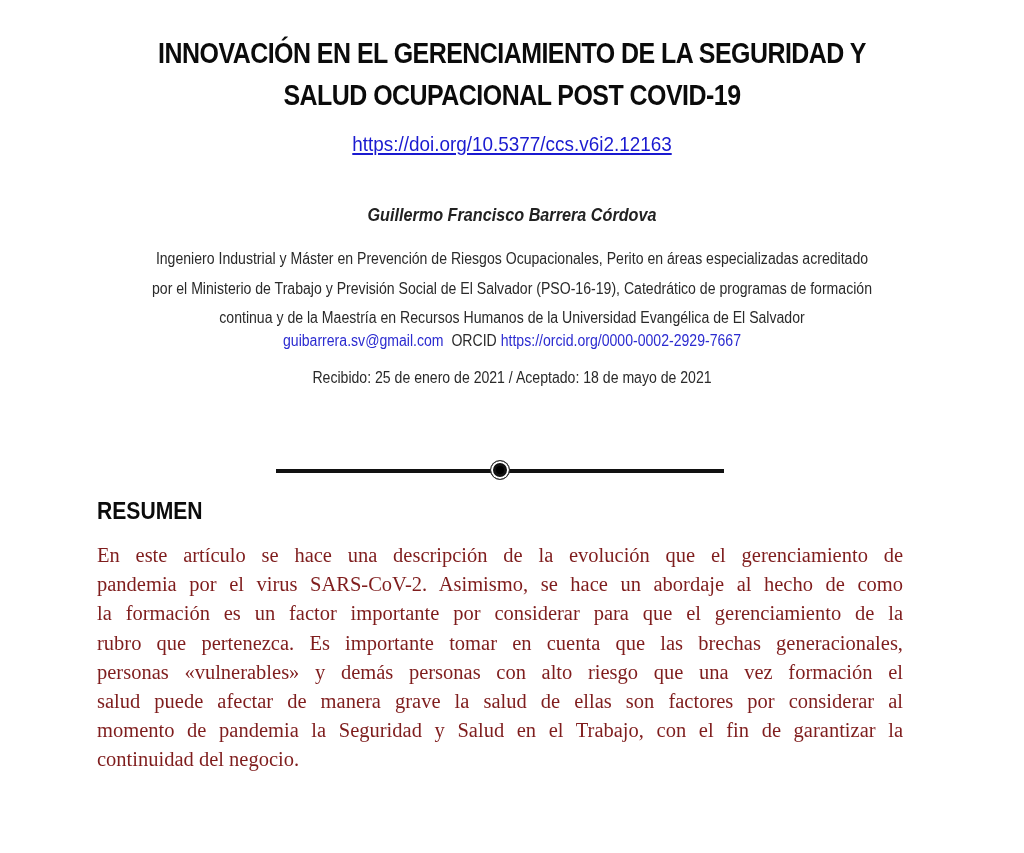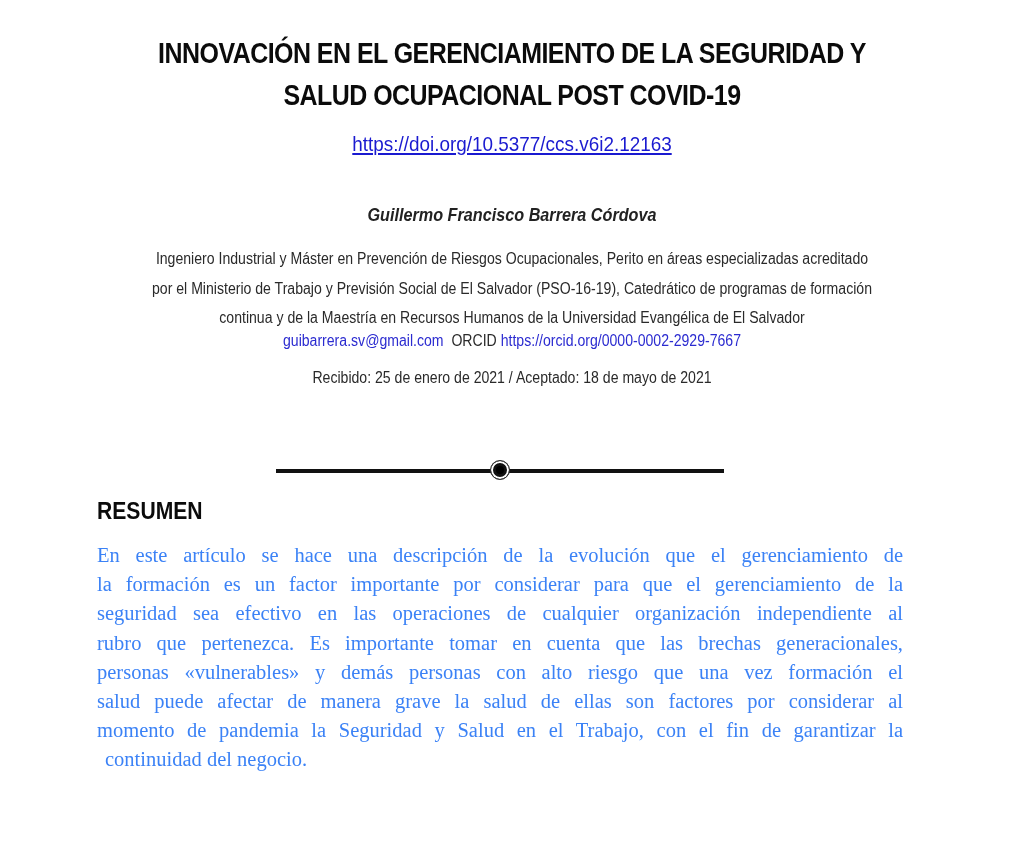--- a/index.html
+++ b/index.html
@@ -42,25 +42,25 @@
     .divider-knob::after {
       content:""; position:absolute; left:5px; top:5px; width:8px; height:8px; border-radius:50%; background:#000;
     }
     .section-head {
       position:absolute; top:497px; left:97px;
       font-family:"Liberation Sans", sans-serif; font-weight:bold; font-size:24px; color:#0b0b0b;
       transform:scaleX(0.88); transform-origin:left;
     }
     .abstract {
       position:absolute; top:541px; left:97px; width:806px;
-      font-family:"Liberation Serif", serif; font-size:20.5px; line-height:29.2px; color:#3b82f6;
+      font-family:"Liberation Serif", serif; font-size:20.5px; line-height:29.2px; color:#7f1d1d;
       text-align:justify;
     }
     .abstract .ln { display:block; text-align:justify; text-align-last:justify; white-space:nowrap; }
-    .abstract .ln.last { text-align-last:left;margin-left:8px; }
+    .abstract .ln.last { text-align-last:left; }
   </style>
 </head>
 <body>
 
 <div class="title t1">INNOVACIÓN EN EL GERENCIAMIENTO DE LA SEGURIDAD Y</div>
 <div class="title t2">SALUD OCUPACIONAL POST COVID-19</div>
 
 <a class="doi">https://doi.org/10.5377/ccs.v6i2.12163</a>
 
 <div class="author">Guillermo Francisco Barrera Córdova</div>
@@ -76,20 +76,20 @@
 
 <div class="affil dates">Recibido: 25 de enero de 2021 / Aceptado: 18 de mayo de 2021</div>
 
 <div class="divider"></div>
 <div class="divider-knob"></div>
 
 <div class="section-head">RESUMEN</div>
 
 <div class="abstract">
   <span class="ln">En este artículo se hace una descripción de la evolución que el gerenciamiento de</span>
+  <span class="ln">pandemia por el virus SARS-CoV-2. Asimismo, se hace un abordaje al hecho de como</span>
   <span class="ln">la formación es un factor importante por considerar para que el gerenciamiento de la</span>
-  <span class="ln">seguridad sea efectivo en las operaciones de cualquier organización independiente al</span>
   <span class="ln">rubro que pertenezca. Es importante tomar en cuenta que las brechas generacionales,</span>
   <span class="ln">personas «vulnerables» y demás personas con alto riesgo que una vez formación el</span>
   <span class="ln">salud puede afectar de manera grave la salud de ellas son factores por considerar al</span>
   <span class="ln">momento de pandemia la Seguridad y Salud en el Trabajo, con el fin de garantizar la</span>
   <span class="ln last">continuidad del negocio.</span>
 </div>
 
 </body></html>

